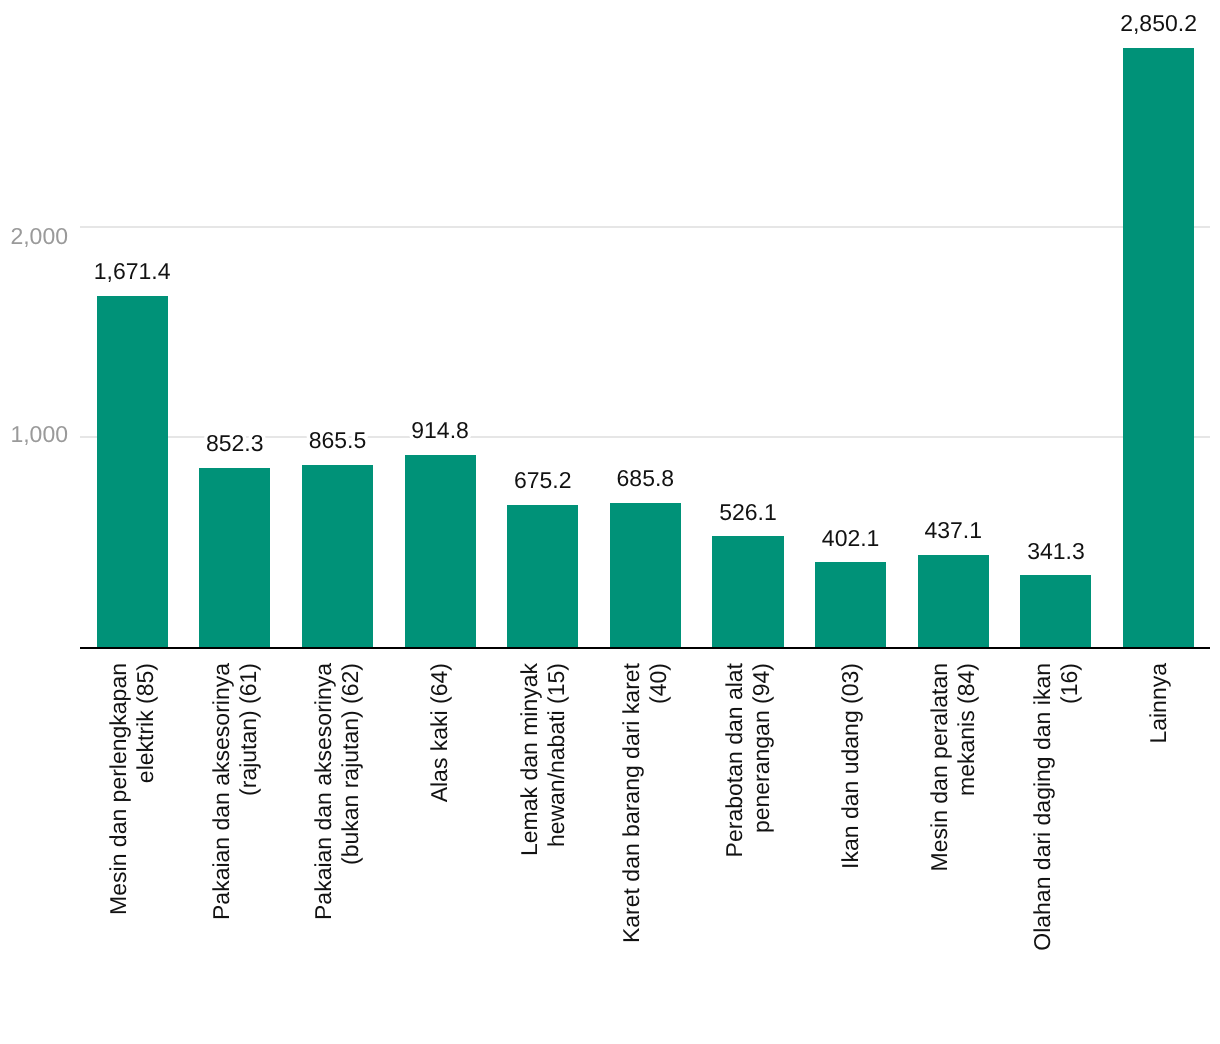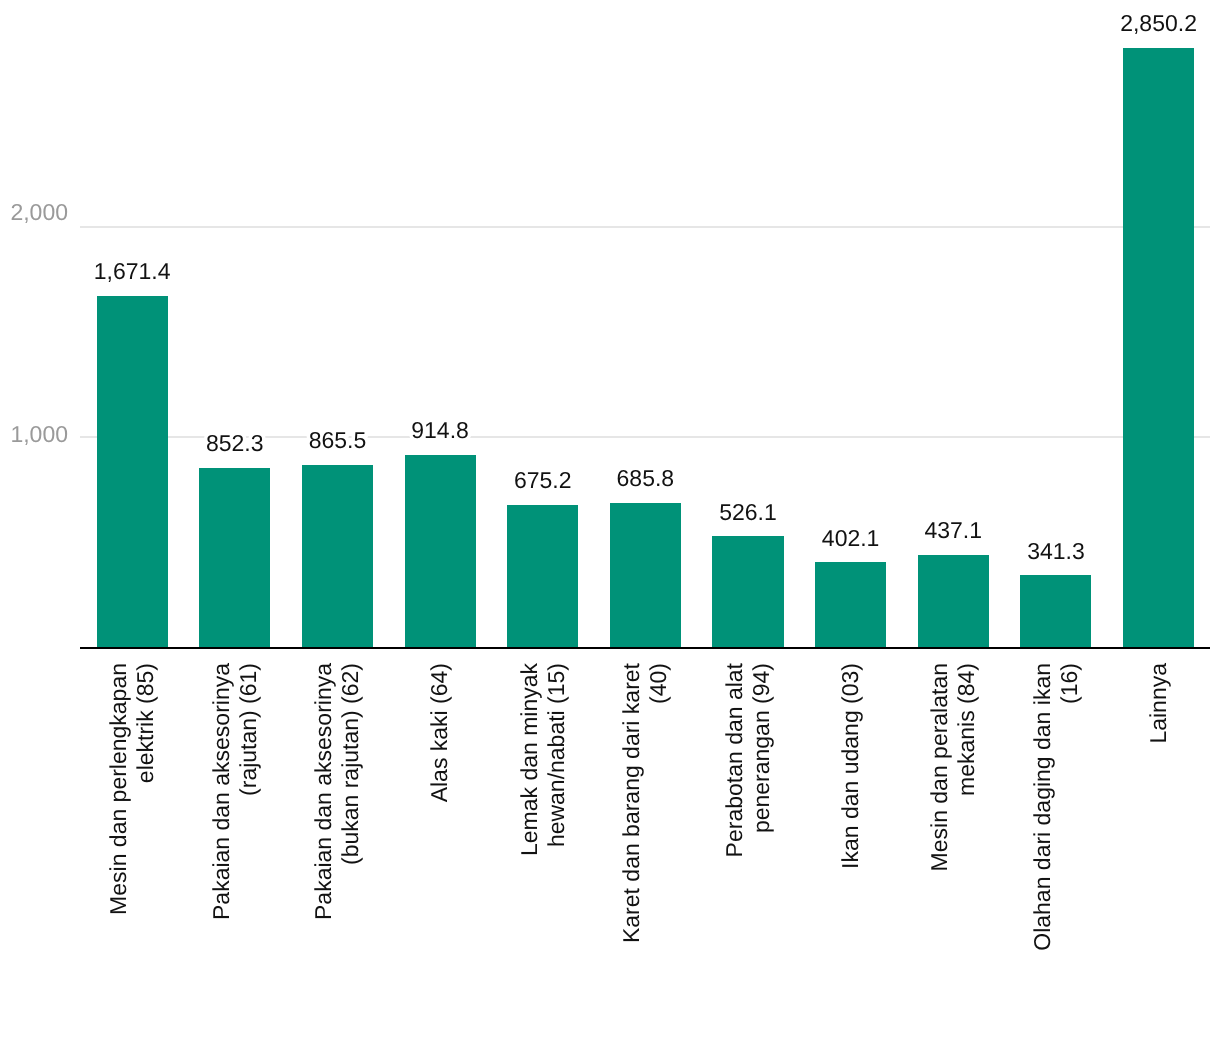--- a/index.html
+++ b/index.html
@@ -38,21 +38,21 @@
 <body style="background: rgb(255, 255, 255);">
 
 <div id="chart" style="background: rgb(255, 255, 255);">
 
   <div id="grid-layer">
       <div class="gridline" style="left: 80px; width: 1130.2px; top: 435.771px; background: rgb(230, 230, 230);"></div>
       <div class="gridline" style="left: 80px; width: 1130.2px; top: 225.642px; background: rgb(230, 230, 230);"></div>
     </div>
   <div id="ytick-layer">
       <div class="ytick" style="right: 1152px; top: 423.171px; color: rgb(154, 154, 154);">1,000</div>
-      <div class="ytick" style="right: 1152px; top: 201px; color: rgb(154, 154, 154); margin-left: 24px;">2,000</div>
+      <div class="ytick" style="right: 1152px; top: 225px; color: rgb(154, 154, 154); margin-left: 24px;">2,000</div>
     </div>
   <div id="bar-layer">
       <div class="bar" style="left: 96.5725px; width: 71.1px; top: 295.691px; height: 351.209px; background: rgb(0, 146, 120);"></div>
       <div class="bar" style="left: 199.217px; width: 71.1px; top: 467.807px; height: 179.093px; background: rgb(0, 146, 120);"></div>
       <div class="bar" style="left: 301.863px; width: 71.1px; top: 465.033px; height: 181.867px; background: rgb(0, 146, 120);"></div>
       <div class="bar" style="left: 404.507px; width: 71.1px; top: 454.674px; height: 192.226px; background: rgb(0, 146, 120);"></div>
       <div class="bar" style="left: 507.152px; width: 71.1px; top: 505.021px; height: 141.879px; background: rgb(0, 146, 120);"></div>
       <div class="bar" style="left: 609.798px; width: 71.1px; top: 502.794px; height: 144.106px; background: rgb(0, 146, 120);"></div>
       <div class="bar" style="left: 712.442px; width: 71.1px; top: 536.351px; height: 110.549px; background: rgb(0, 146, 120);"></div>
       <div class="bar" style="left: 815.087px; width: 71.1px; top: 562.407px; height: 84.4928px; background: rgb(0, 146, 120);"></div>

